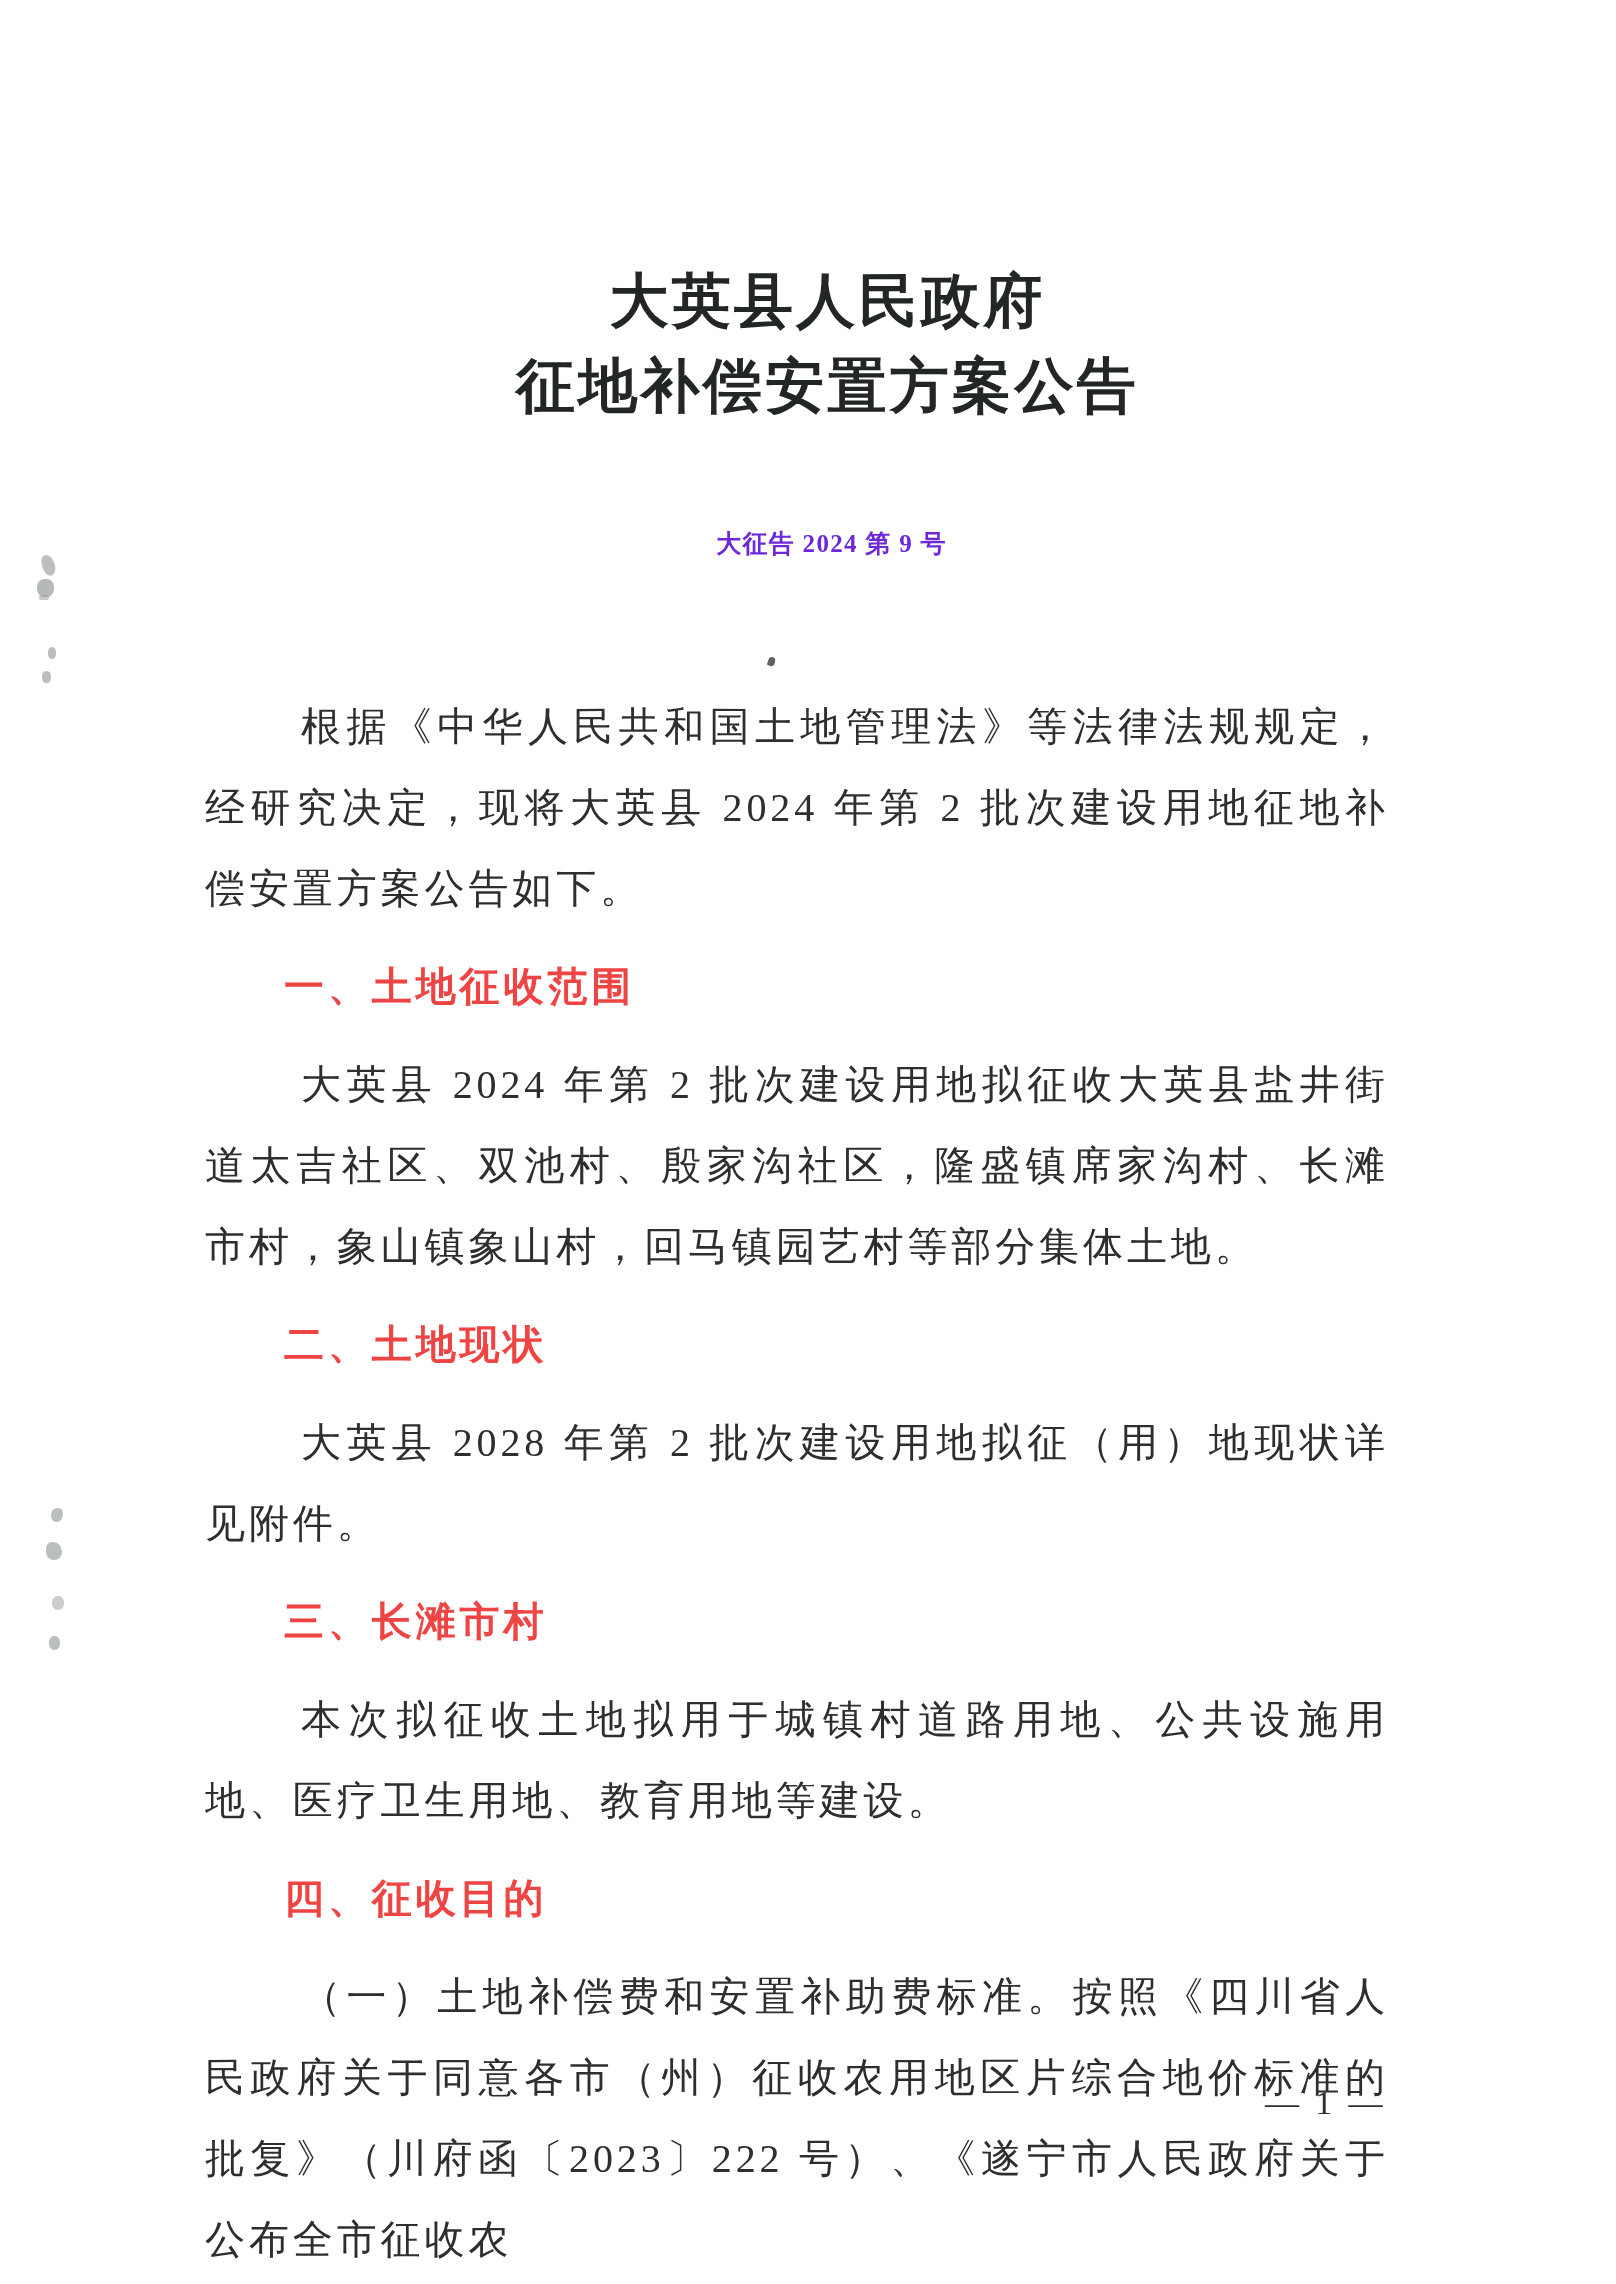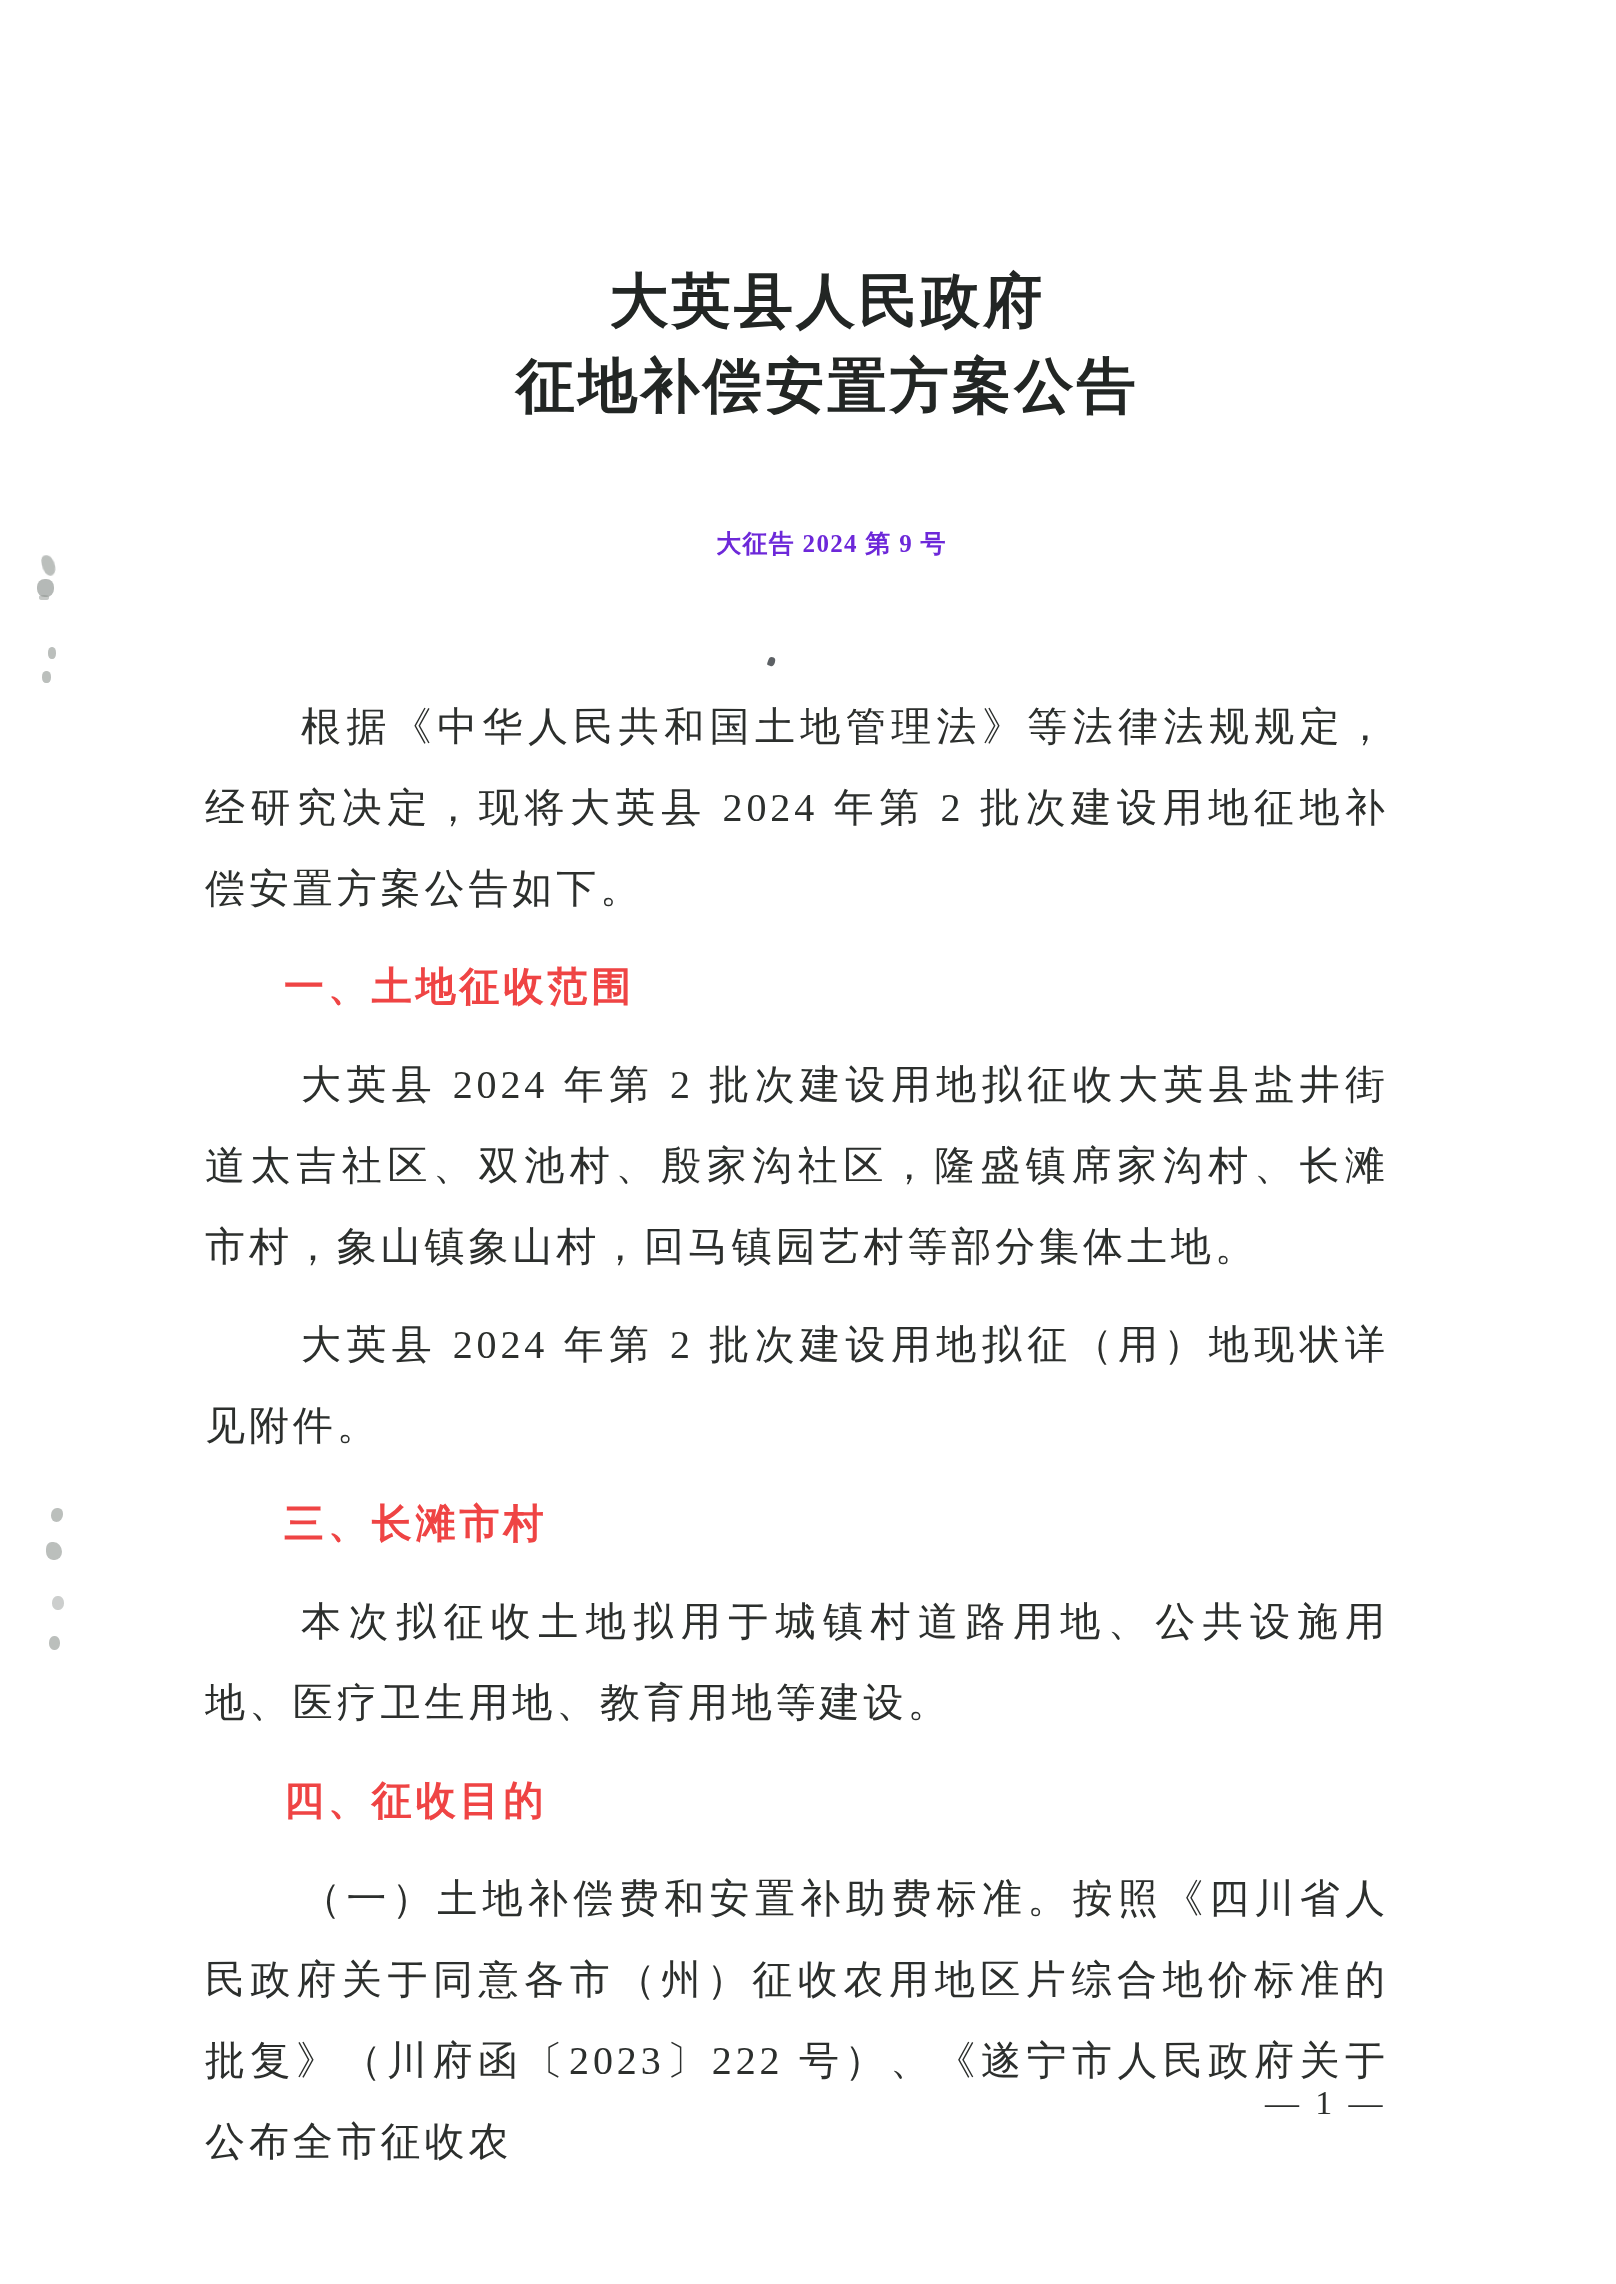--- a/index.html
+++ b/index.html
@@ -96,21 +96,22 @@
     <div>大英县人民政府</div>
     <div>征地补偿安置方案公告</div>
   </div>
 
   <div class="doc-number">大征告 2024 第 9 号</div>
 
   <div class="body-text">
     <p class="para">根据《中华人民共和国土地管理法》等法律法规规定，经研究决定，现将大英县 2024 年第 2 批次建设用地征地补偿安置方案公告如下。</p>
     <p class="heading">一、土地征收范围</p>
     <p class="para">大英县 2024 年第 2 批次建设用地拟征收大英县盐井街道太吉社区、双池村、殷家沟社区，隆盛镇席家沟村、长滩市村，象山镇象山村，回马镇园艺村等部分集体土地。</p>
-    <p class="para">大英县 2024 年第 2 批次建设用地拟征（用）地现状详见附件。</p>
+    <p class="heading">二、土地现状</p>
+    <p class="para">大英县 2028 年第 2 批次建设用地拟征（用）地现状详见附件。</p>
     <p class="heading">三、长滩市村</p>
     <p class="para">本次拟征收土地拟用于城镇村道路用地、公共设施用地、医疗卫生用地、教育用地等建设。</p>
     <p class="heading">四、征收目的</p>
     <p class="para">（一）土地补偿费和安置补助费标准。按照《四川省人民政府关于同意各市（州）征收农用地区片综合地价标准的批复》（川府函〔2023〕222 号）、《遂宁市人民政府关于公布全市征收农</p>
   </div>
 
   <div class="page-number">— 1 —</div>
 
   <div class="smudge" style="left:42px;  top:555px;  width:13px; height:21px; border-radius:30% 60% 40% 60%; transform:rotate(-8deg);"></div>
   <div class="smudge" style="left:37px;  top:579px;  width:17px; height:18px; border-radius:45%; opacity:0.65;"></div>

